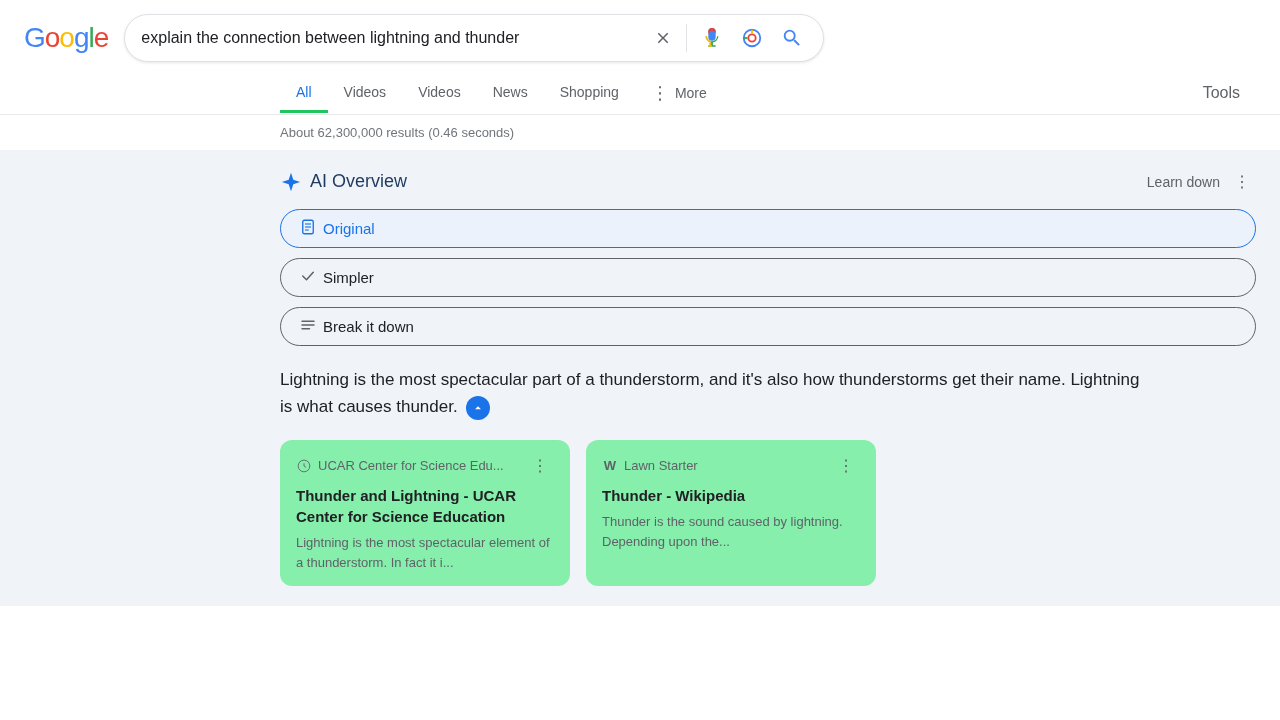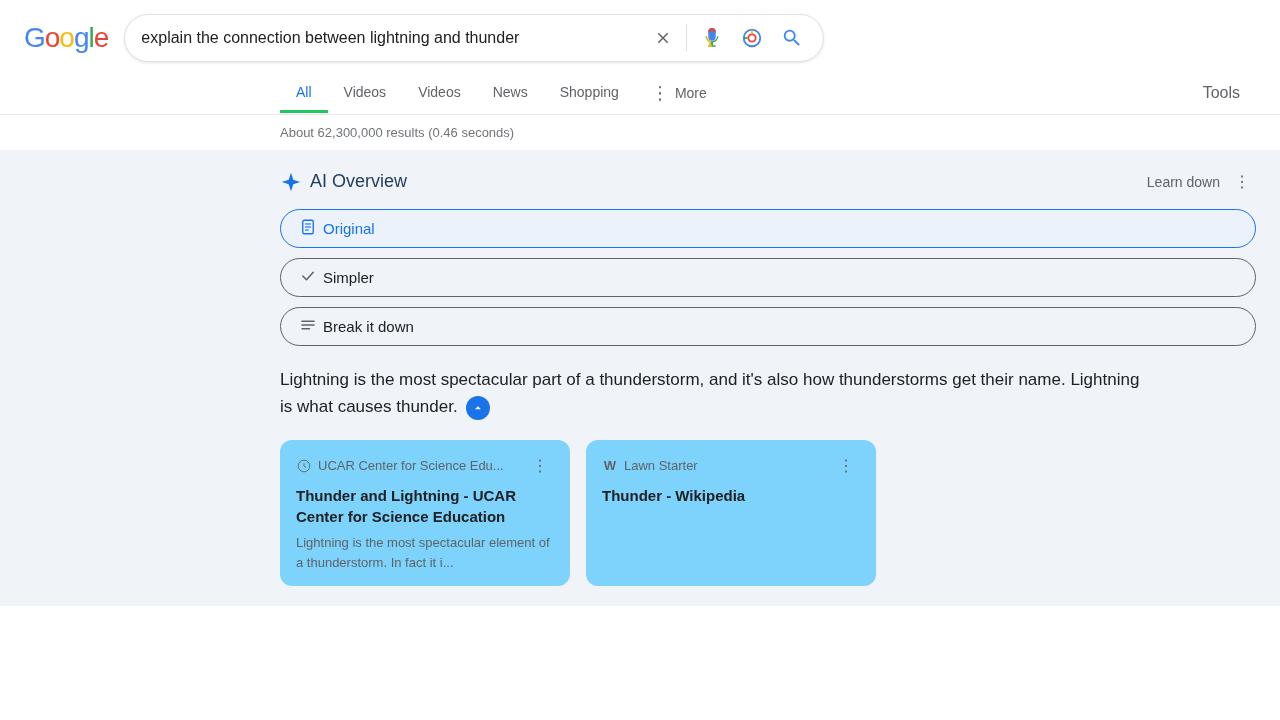--- a/index.html
+++ b/index.html
@@ -215,21 +215,21 @@
       margin-left: 4px;
     }
 
     
     .source-cards {
       display: flex;
       gap: 16px;
     }
 
     .source-card {
-      background: #7dd3fc;
+      background: #86efac;
       border-radius: 12px;
       padding: 14px 16px;
       width: 290px;
       flex-shrink: 0;
       position: relative;
     }
 
     .source-card-header {
       display: flex;
       align-items: center;
@@ -436,15 +436,16 @@
 
     <div class="source-card">
       <div class="source-card-header">
         <div class="source-card-site">
           <span class="source-site-icon" style="font-size:13px;font-weight:bold;color:#5f6368;">W</span>
           <span>Lawn Starter</span>
         </div>
         <button class="three-dots">⋮</button>
       </div>
       <div class="source-card-title">Thunder - Wikipedia</div>
+      <div class="source-card-desc">Thunder is the sound caused by lightning. Depending upon the...</div>
     </div>
   </div>
 </div>
 
 </body></html>

